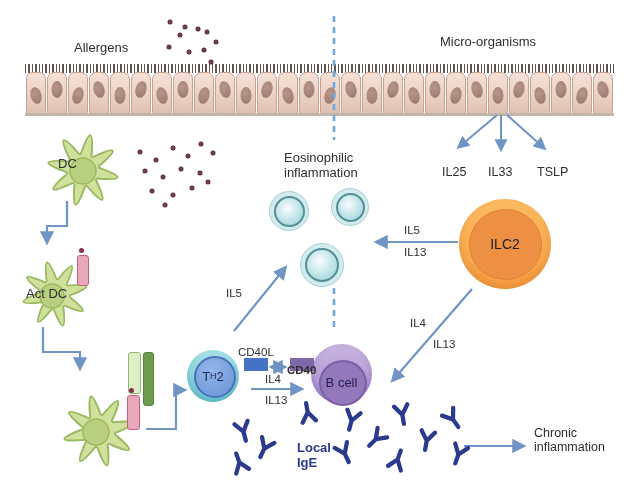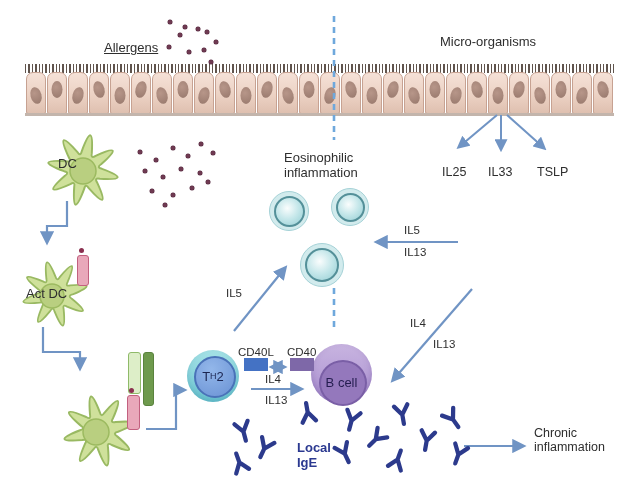--- a/index.html
+++ b/index.html
@@ -240,51 +240,55 @@
   </div>
   <div class="ring eos-outer" style="left:269px;top:191px;width:38px;height:38px;">
     <div class="ring eos-inner" style="left:4px;top:4px;width:27px;height:27px;"></div>
   </div>
   <div class="ring eos-outer" style="left:331px;top:188px;width:36px;height:36px;">
     <div class="ring eos-inner" style="left:4px;top:4px;width:25px;height:25px;"></div>
   </div>
   <div class="ring eos-outer" style="left:300px;top:243px;width:42px;height:42px;">
     <div class="ring eos-inner" style="left:4px;top:4px;width:30px;height:30px;"></div>
   </div>
+  <div class="ring ilc2-outer" style="left:459px;top:199px;width:92px;height:90px;">
+    <div class="ring ilc2-inner" style="left:10px;top:10px;width:71px;height:69px;"></div>
+    <div class="cell-label" style="color:#222;font-size:14px;">ILC2</div>
+  </div>
   <div class="ring b-outer" style="left:311px;top:344px;width:61px;height:60px;">
     <div class="ring b-inner" style="left:8px;top:16px;width:44px;height:42px;"></div>
     <div class="cell-label" style="top:16px;color:#241d4f;">B cell</div>
   </div>
 
   <div class="rod pink" style="left:77px;top:255px;width:10px;height:29px;"></div>
   <div class="rdot" style="left:79px;top:248px;"></div>
   <div class="rod lgreen" style="left:128px;top:352px;width:11px;height:40px;"></div>
   <div class="rod dgreen" style="left:143px;top:352px;width:9px;height:52px;"></div>
   <div class="rdot" style="left:129px;top:388px;"></div>
   <div class="rod pink" style="left:127px;top:395px;width:11px;height:33px;"></div>
 
   <div class="cdrect" style="left:244px;top:358px;background:#4472c4;"></div>
   <div class="cdrect" style="left:290px;top:358px;background:#7e68a8;"></div>
 
-  <div class="lbl" style="left:104px;top:40px;text-decoration:underline;">Allergens</div>
+  <div class="lbl" style="left:74px;top:40px;">Allergens</div>
   <div class="lbl" style="left:440px;top:34px;">Micro-organisms</div>
   <div class="lbl" style="left:284px;top:150px;">
     <div>Eosinophilic</div>
       <div>inflammation</div>
   </div>
   <div class="lbl mid" style="left:442px;top:165px;">IL25</div>
   <div class="lbl mid" style="left:488px;top:165px;">IL33</div>
   <div class="lbl mid" style="left:537px;top:165px;">TSLP</div>
   <div class="lbl" style="left:58px;top:156px;">DC</div>
   <div class="lbl" style="left:26px;top:286px;">Act DC</div>
   <div class="lbl small" style="left:226px;top:287px;">IL5</div>
   <div class="lbl small" style="left:404px;top:224px;">IL5</div>
   <div class="lbl small" style="left:404px;top:246px;">IL13</div>
   <div class="lbl small" style="left:238px;top:346px;">CD40L</div>
-  <div class="lbl small" style="left:287px;top:346px;">CD40</div>
+  <div class="lbl small" style="left:287px;top:364px;font-weight:bold;">CD40</div>
   <div class="lbl small" style="left:265px;top:373px;">IL4</div>
   <div class="lbl small" style="left:265px;top:394px;">IL13</div>
   <div class="lbl small" style="left:410px;top:317px;">IL4</div>
   <div class="lbl small" style="left:433px;top:338px;">IL13</div>
   <div class="lbl navy" style="left:297px;top:440px;">
     <div>Local</div>
       <div>IgE</div>
   </div>
   <div class="lbl mid" style="left:534px;top:426px;">
     <div>Chronic</div>

